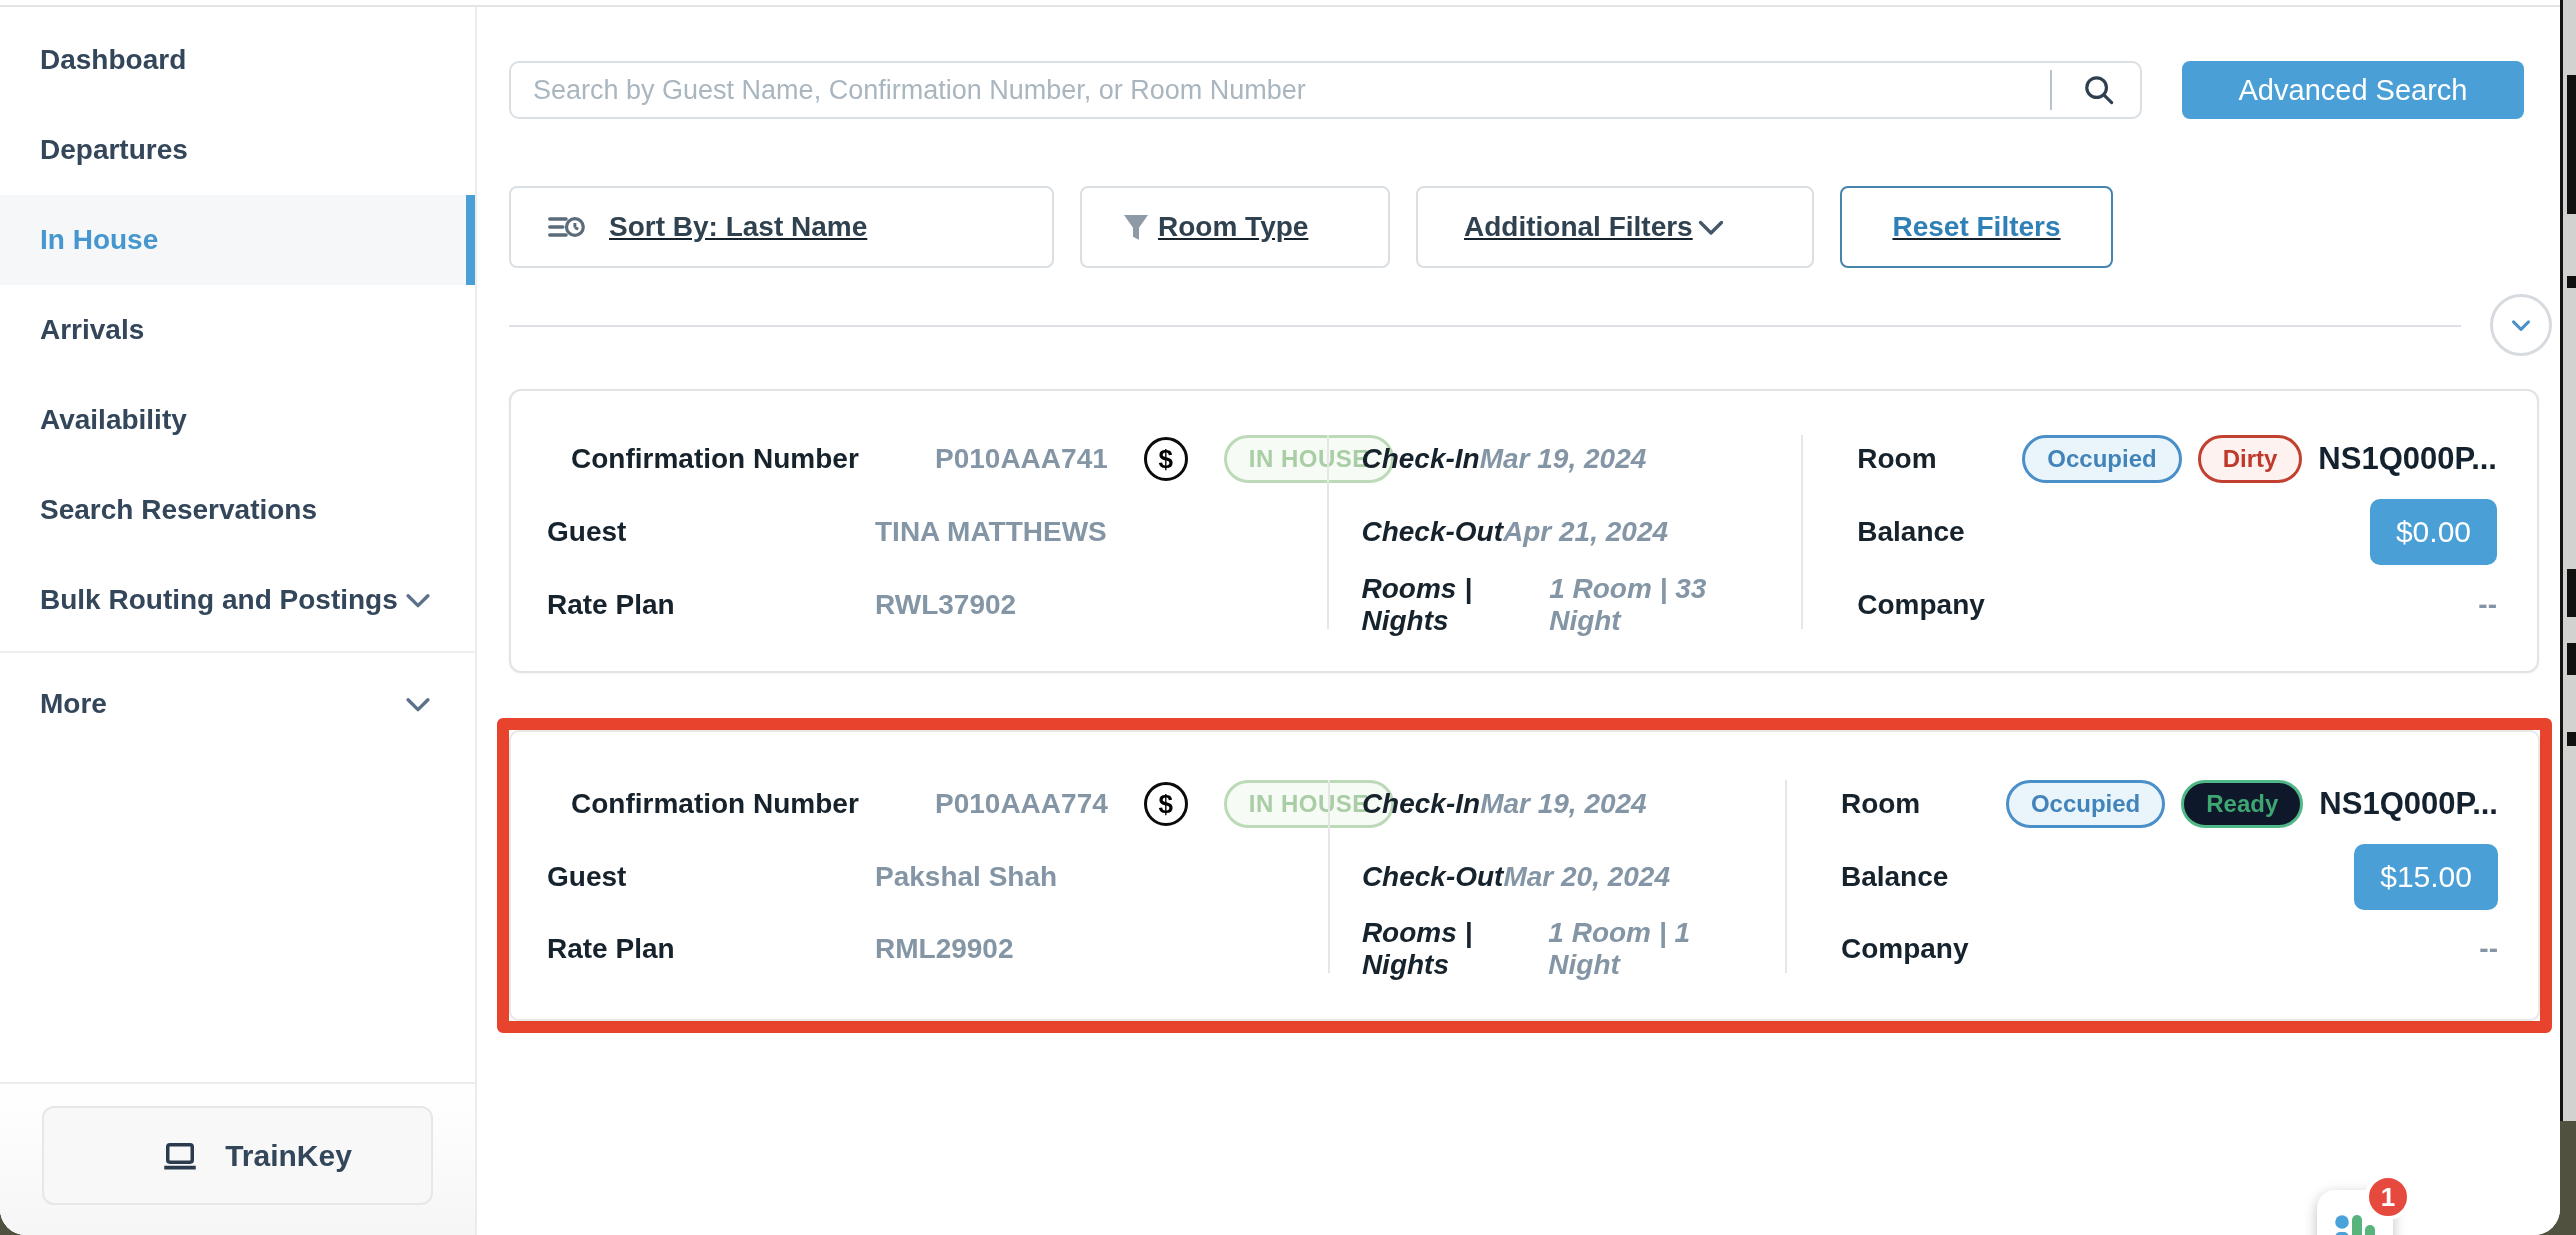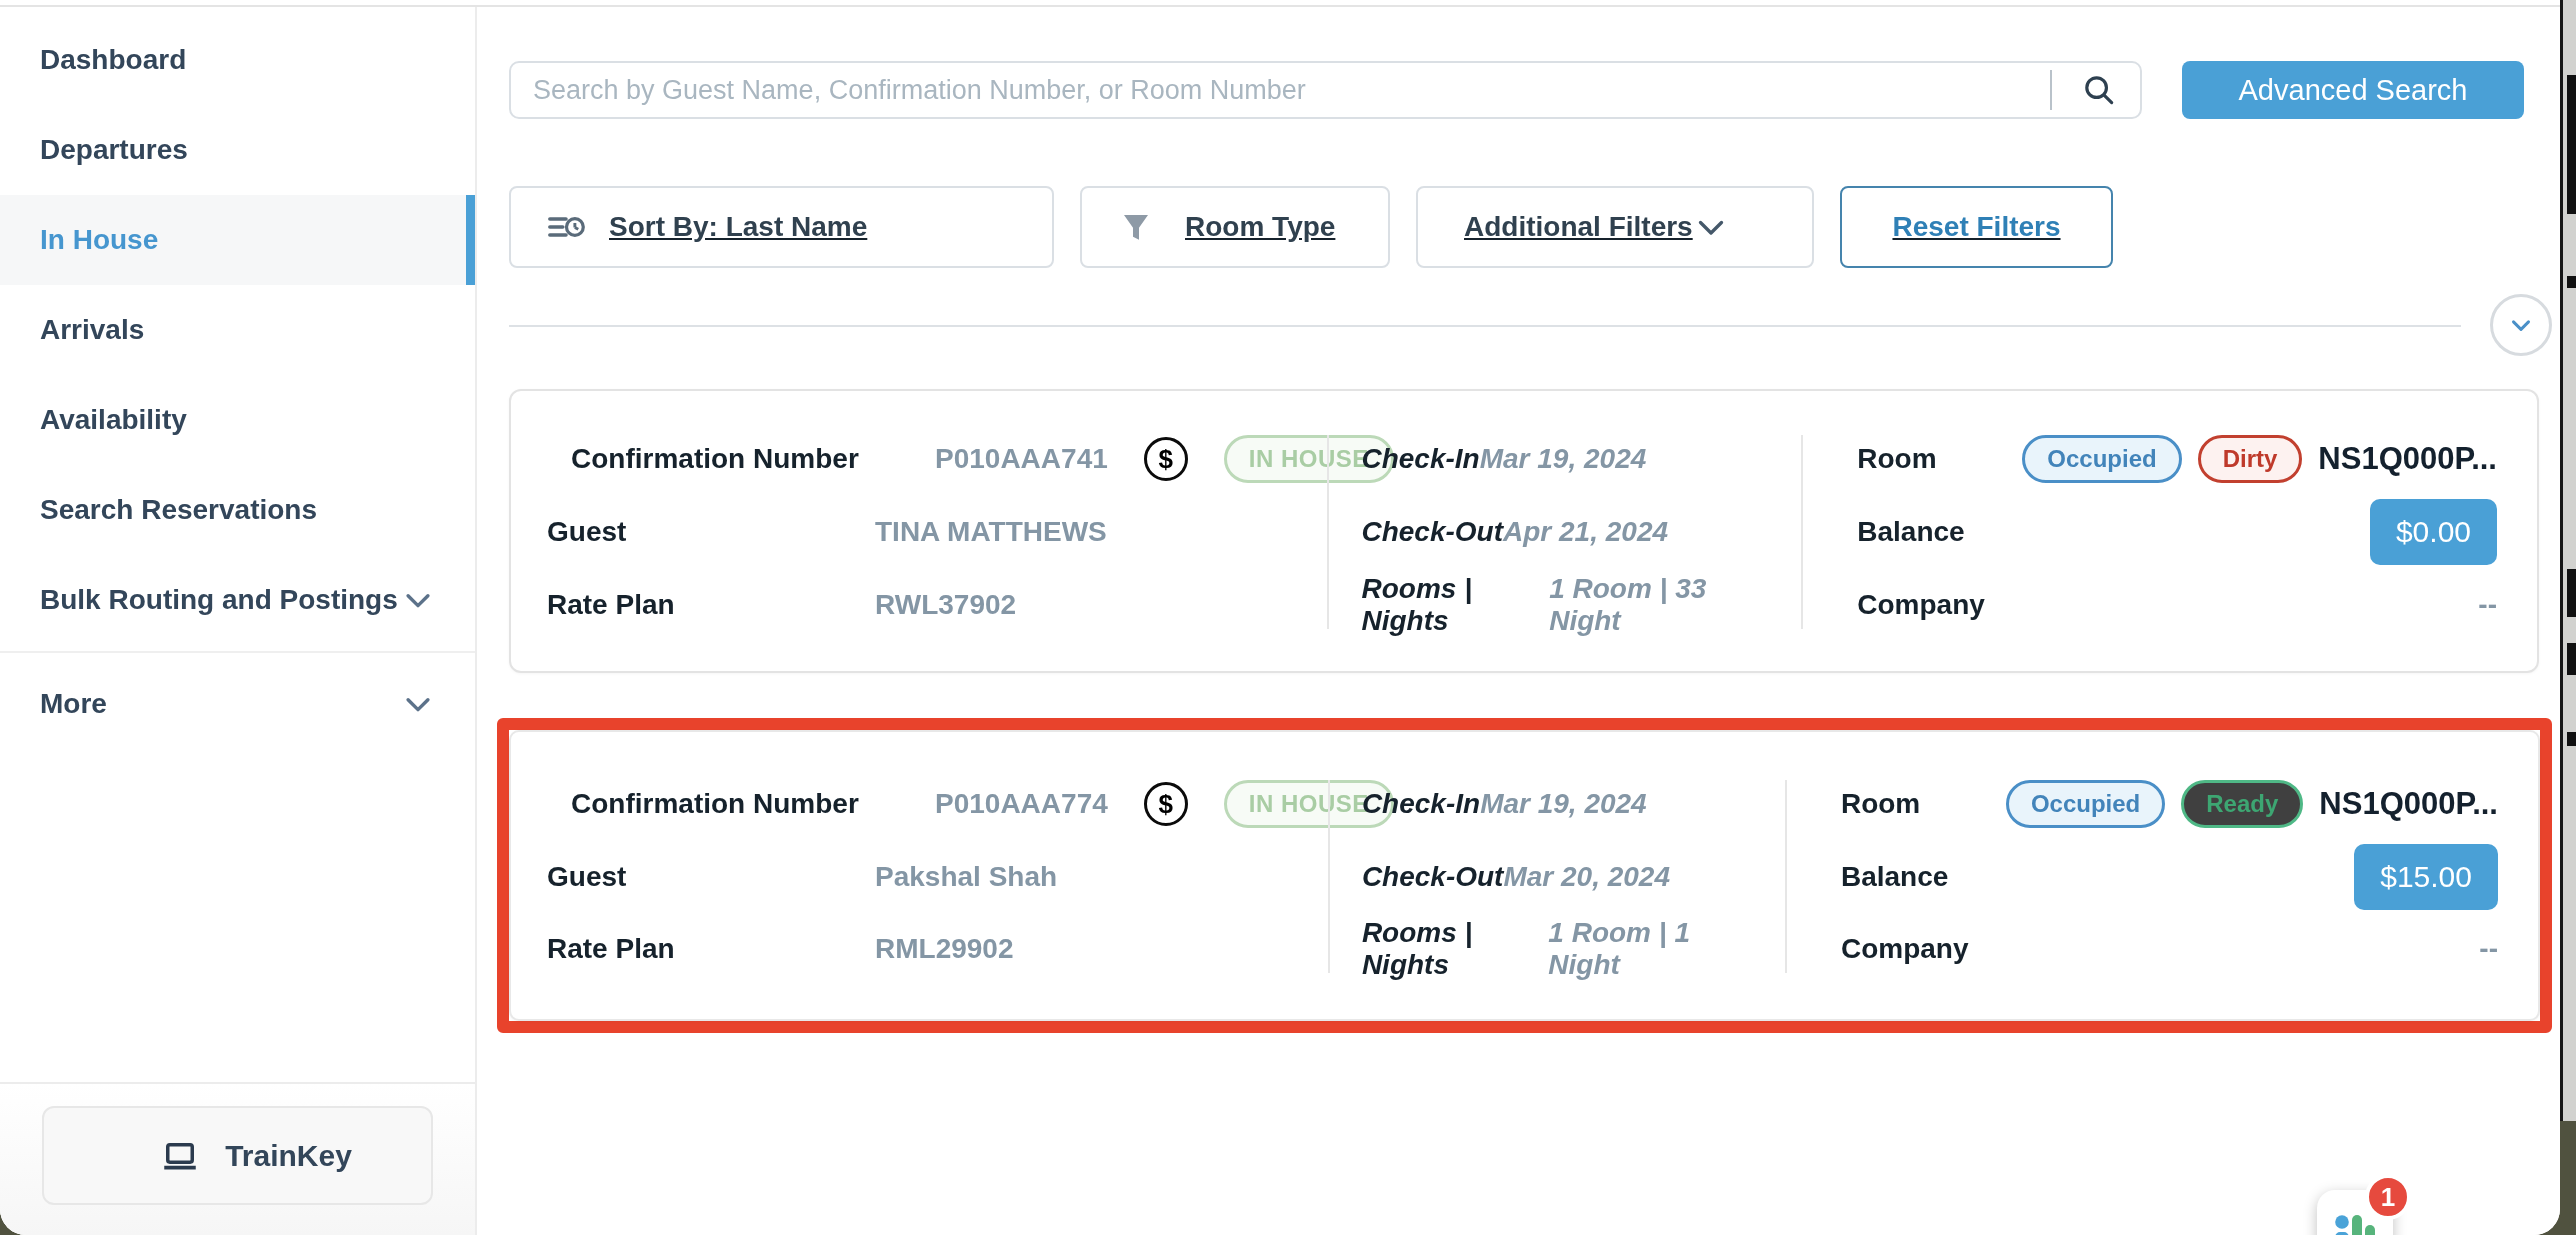--- a/index.html
+++ b/index.html
@@ -64,21 +64,21 @@
     width:342px; border:none; border-radius:8px; background:#4aa0d6; color:#fff;
     font-family:"Liberation Sans",sans-serif; font-size:29px; font-weight:500; cursor:pointer;
   }
 
   .filter-row { position:absolute; top:179px; left:30px; display:flex; gap:26px;text-decoration:underline; }
   .filter-box {
     height:82px; border:2px solid #dadfe4; border-radius:8px; background:#fff;
     display:flex; align-items:center; font-size:28px; font-weight:600; color:#30414f; cursor:pointer;
   }
   .f-sort { width:545px; padding-left:34px; gap:22px; }
-  .f-room { width:310px; padding-left:36px; gap:31px; }
+  .f-room { width:310px; padding-left:36px; gap:4px; }
   .f-add  { width:398px; padding:0 46px; justify-content:flex-start; }
   .f-reset{ width:273px; justify-content:center; border-color:#4584ad; color:#2f80b6; font-weight:600; }
 
   .list-divider { position:absolute; top:318px; left:30px; right:99px; height:2px; background:#dde1e5; }
   .collapse-circle {
     position:absolute; top:287px; right:8px; width:62px; height:62px;
     border:3px solid #d7dbdf; border-radius:50%; background:#fff;
     display:flex; align-items:center; justify-content:center; cursor:pointer;
   }
 
@@ -110,21 +110,21 @@
     width:44px; height:44px; border:3.5px solid #0b0b0b; border-radius:50%;
     display:flex; align-items:center; justify-content:center;
     font-size:26px; font-weight:800; color:#000; flex:none;
   }
   .pill {
     border-radius:994px; font-size:24px; font-weight:600; padding:7px 22px; white-space:nowrap;
   }
   .pill-inhouse { border:3px solid #bcd9b8; color:#a9cda4; background:#f7fbf6; letter-spacing:0.5px; }
   .pill-occupied{ border:3px solid #4a8fc7; color:#4284ba; background:#e9f4fb; }
   .pill-dirty   { border:3px solid #c2402f; color:#bf3a2b; background:#fdf2f0; }
-  .pill-ready   { border:3px solid #4fb886; color:#3da672; background:#404040; }
+  .pill-ready   { border:3px solid #4fb886; color:#3da672; background:#0f172a; }
   .col2 .row { justify-content:flex-start;font-style:italic; }
   .room-row { gap:16px; }
   .room-row .lbl { width:149px; flex:none; }
   .room-number { margin-left:auto; font-size:31px; font-weight:700; color:#14212e; }
   .balance-btn {
     margin-left:auto; background:#4aa0d6; color:#fff; border:none; border-radius:10px;
     font-family:"Liberation Sans",sans-serif; font-size:30px; font-weight:500;
     padding:16px 26px; cursor:pointer;
   }
   .dash-val { margin-left:auto; }

